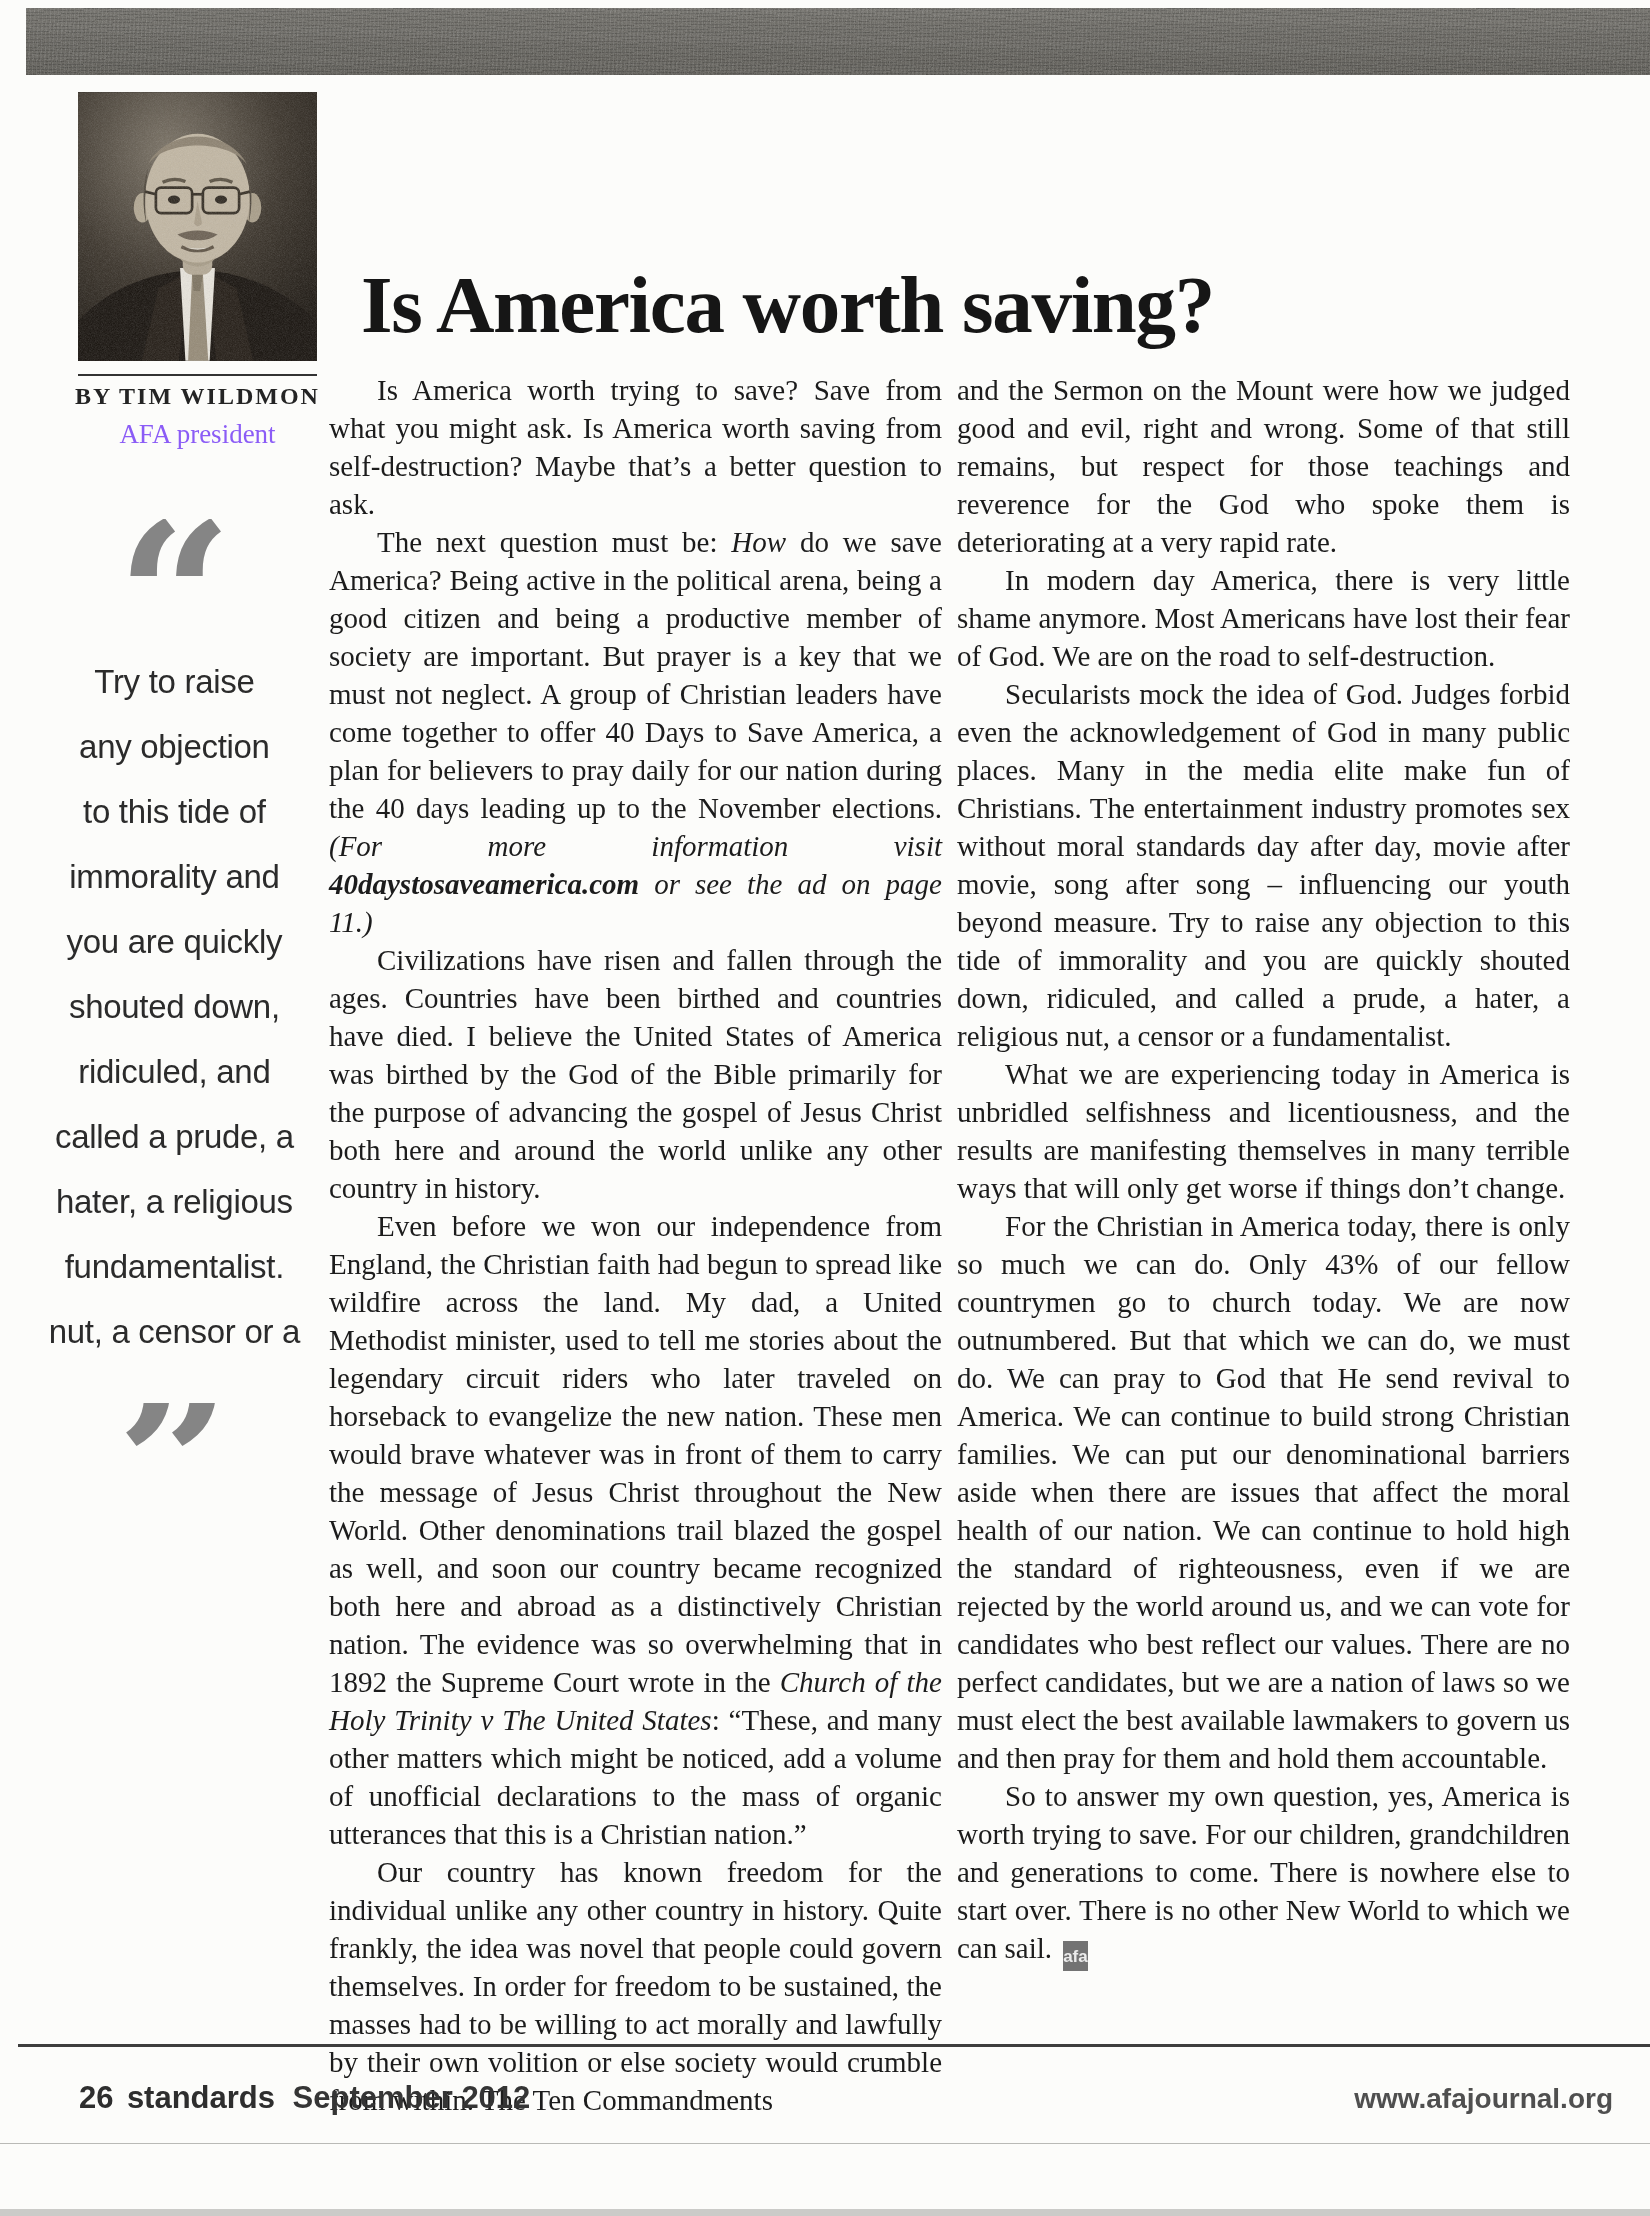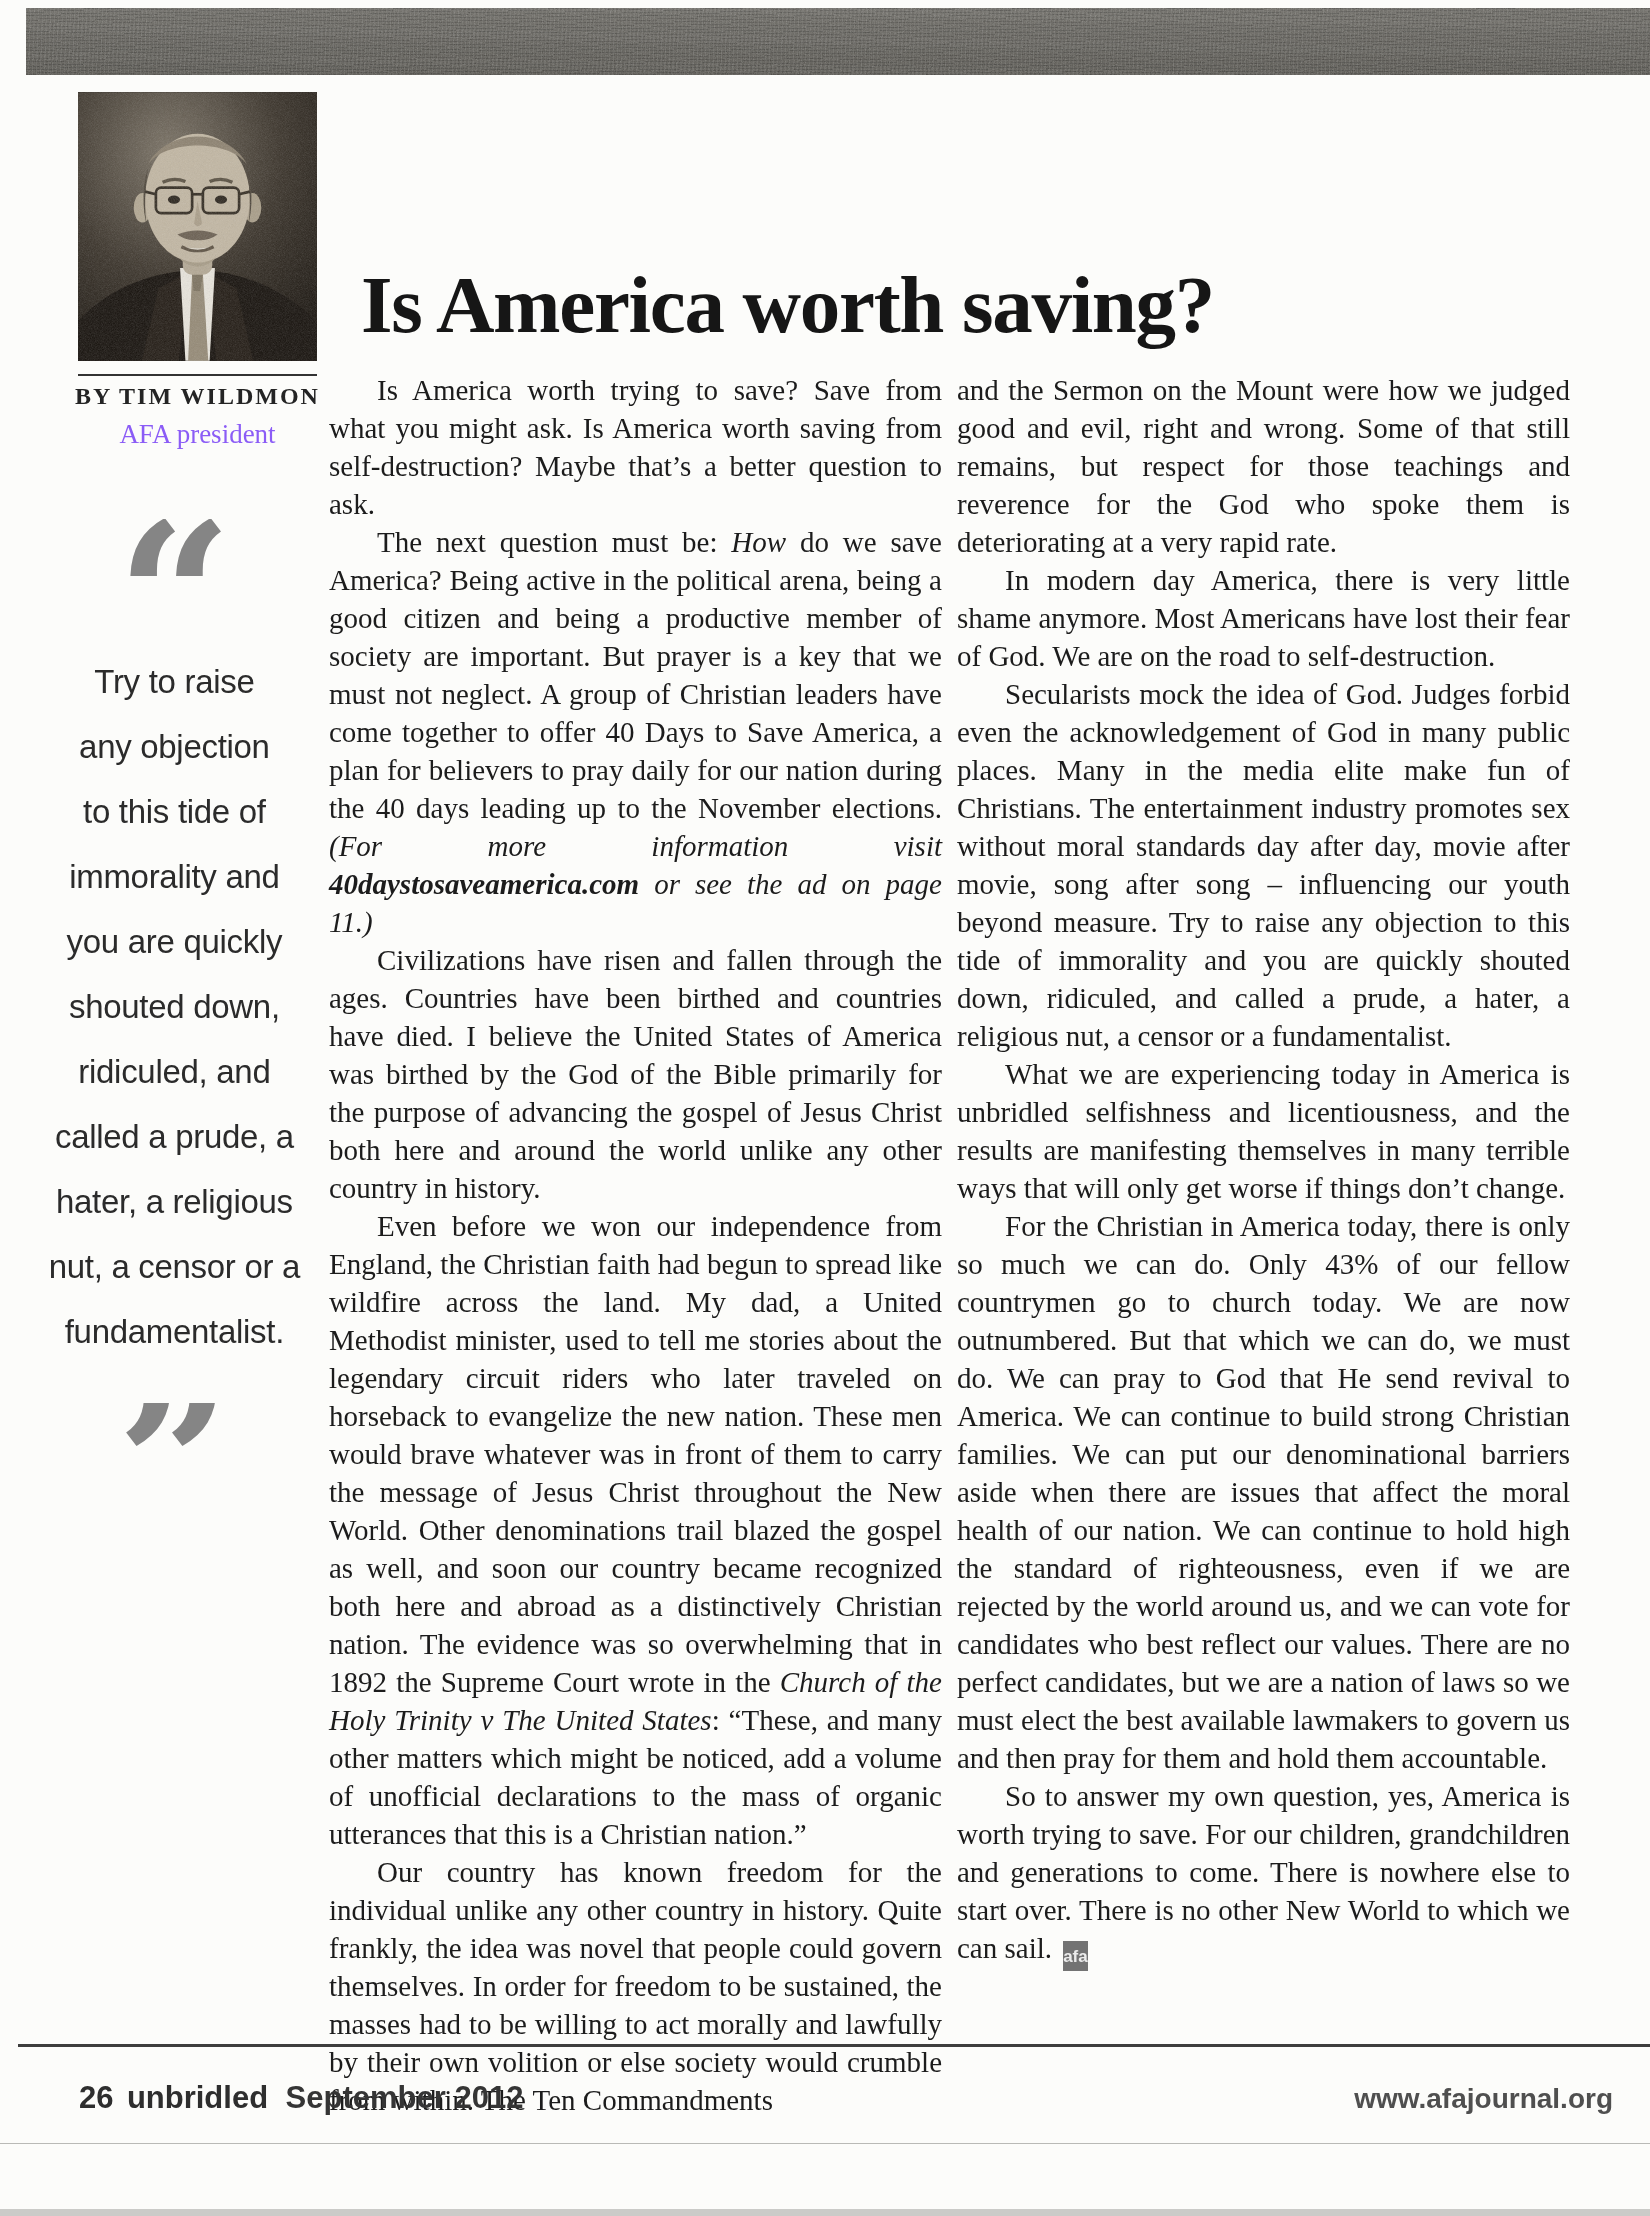--- a/index.html
+++ b/index.html
@@ -144,22 +144,22 @@
   <div class="pq-lines">
       <div>Try to raise</div>
       <div>any objection</div>
       <div>to this tide of</div>
       <div>immorality and</div>
       <div>you are quickly</div>
       <div>shouted down,</div>
       <div>ridiculed, and</div>
       <div>called a prude, a</div>
       <div>hater, a religious</div>
+      <div>fundamentalist.</div>
       <div>nut, a censor or a</div>
-      <div>fundamentalist.</div>
     </div>
   <div class="pq-close">”</div>
 
   <h1 class="headline" style="margin:16px;font-weight:bold;">Is America worth saving?</h1>
 
   <div class="col col-left">
       <p class="indent"><span>Is America worth trying to save? Save from what you might ask. Is America worth saving from self-destruction? Maybe that’s a better question to ask.</span></p>
       <p class="indent"><span>The next question must be: </span><span class="seg-i">How</span><span> do we save America? Being active in the political arena, being a good citizen and being a productive member of society are important. But prayer is a key that we must not neglect. A group of Christian leaders have come together to offer 40 Days to Save America, a plan for believers to pray daily for our nation during the 40 days leading up to the November elections. </span><span class="seg-i">(For more information visit </span><span class="seg-bi">40daystosaveamerica.com</span><span class="seg-i"> or see the ad on page 11.)</span></p>
       <p class="indent"><span>Civilizations have risen and fallen through the ages. Countries have been birthed and countries have died. I believe the United States of America was birthed by the God of the Bible primarily for the purpose of advancing the gospel of Jesus Christ both here and around the world unlike any other country in history.</span></p>
       <p class="indent"><span>Even before we won our independence from England, the Christian faith had begun to spread like wildfire across the land. My dad, a United Methodist minister, used to tell me stories about the legendary circuit riders who later traveled on horseback to evangelize the new nation. These men would brave whatever was in front of them to carry the message of Jesus Christ throughout the New World. Other denominations trail blazed the gospel as well, and soon our country became recognized both here and abroad as a distinctively Christian nation. The evidence was so overwhelming that in 1892 the Supreme Court wrote in the </span><span class="seg-i">Church of the Holy Trinity v The United States</span><span>: “These, and many other matters which might be noticed, add a volume of unofficial declarations to the mass of organic utterances that this is a Christian nation.”</span></p>
@@ -169,20 +169,20 @@
       <p><span>and the Sermon on the Mount were how we judged good and evil, right and wrong. Some of that still remains, but respect for those teachings and reverence for the God who spoke them is deteriorating at a very rapid rate.</span></p>
       <p class="indent"><span>In modern day America, there is very little shame anymore. Most Americans have lost their fear of God. We are on the road to self-destruction.</span></p>
       <p class="indent"><span>Secularists mock the idea of God. Judges forbid even the acknowledgement of God in many public places. Many in the media elite make fun of Christians. The entertainment industry promotes sex without moral standards day after day, movie after movie, song after song – influencing our youth beyond measure. Try to raise any objection to this tide of immorality and you are quickly shouted down, ridiculed, and called a prude, a hater, a religious nut, a censor or a fundamentalist.</span></p>
       <p class="indent"><span>What we are experiencing today in America is unbridled selfishness and licentiousness, and the results are manifesting themselves in many terrible ways that will only get worse if things don’t change.</span></p>
       <p class="indent"><span>For the Christian in America today, there is only so much we can do. Only 43% of our fellow countrymen go to church today. We are now outnumbered. But that which we can do, we must do. We can pray to God that He send revival to America. We can continue to build strong Christian families. We can put our denominational barriers aside when there are issues that affect the moral health of our nation. We can continue to hold high the standard of righteousness, even if we are rejected by the world around us, and we can vote for candidates who best reflect our values. There are no perfect candidates, but we are a nation of laws so we must elect the best available lawmakers to govern us and then pray for them and hold them accountable.</span></p>
       <p class="indent"><span>So to answer my own question, yes, America is worth trying to save. For our children, grandchildren and generations to come. There is nowhere else to start over. There is no other New World to which we can sail.</span><span class="endmark">afa</span></p>
     </div>
 
   <div class="footer-rule-top"></div>
   <div class="footer-left">
-    <span>26</span><span class="journal">unbridled</span><span class="issue">September 2012</span>
+    <span>26</span><span class="journal">standards</span><span class="issue">September 2012</span>
   </div>
   <div class="footer-right">www.afajournal.org</div>
   <div class="footer-rule-bottom"></div>
   <div class="scan-edge"></div>
 
 </div>
 
 
 </body></html>

